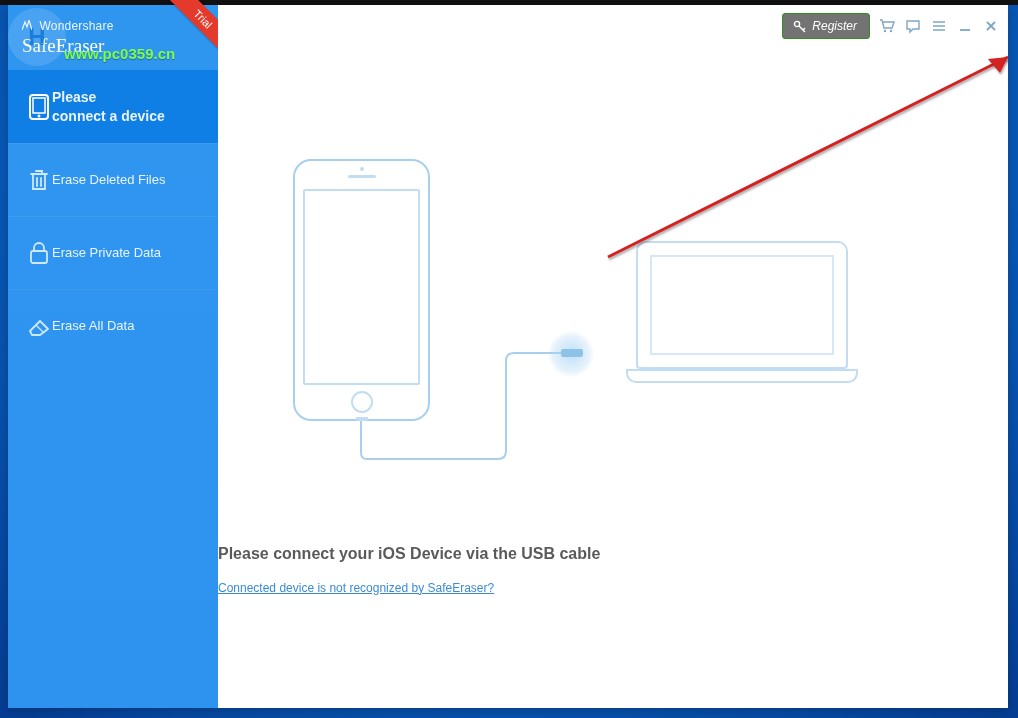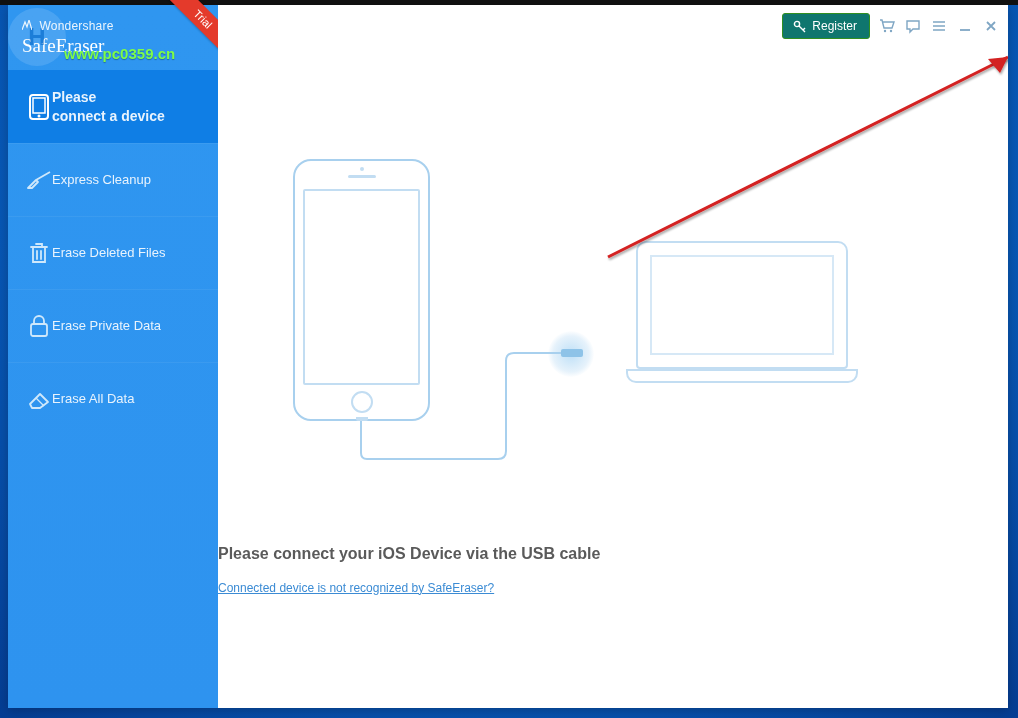--- a/index.html
+++ b/index.html
@@ -61,23 +61,24 @@
   .nav-item.active .label { font-weight:600; font-size:14px; }
   .nav-item .label .l2 { display:block; }
   .main {
     flex:1; height:100%; background:#fff; position:relative; overflow:hidden;
   }
   .topbar {
     position:absolute; right:8px; top:8px; display:flex; align-items:center; gap:8px;
   }
   .register-btn {
     display:flex; align-items:center; gap:6px;
-    background:#0f766e; color:#fff; font-size:12px;
+    background:#737373; color:#fff; font-size:12px;
     padding:5px 12px 5px 10px; border-radius:3px; cursor:pointer;
     border:1px solid #318f20;
+    font-style:italic;
   }
   .register-btn .key { width:13px; height:13px; }
   .top-icon {
     width:18px; height:18px; color:#7fa6c4; cursor:pointer;
     display:flex; align-items:center; justify-content:center;
   }
   .content {
     position:absolute; left:0; right:0; top:0; bottom:0;
     display:flex; flex-direction:column; justify-content:center;border-radius:19px;
   }
@@ -178,28 +179,20 @@
             <svg width="22" height="26" viewBox="0 0 22 26">
                 <rect x="2" y="1" width="18" height="24" rx="3" fill="none" stroke="#fff" stroke-width="2"></rect>
                 <rect x="5" y="4" width="12" height="15" fill="none" stroke="#fff" stroke-width="1.5"></rect>
                 <circle cx="11" cy="22" r="1.5" fill="#fff"></circle>
               </svg>
           </span>
           <span class="label">
             <span>Please</span>
             <span class="l2">connect a device</span>
           </span>
-        </div>
-        <div class="nav-item">
-          <span class="icon">
-            <svg width="26" height="20" viewBox="0 0 26 20">
-                <path d="M2 18 L10 10 L24 2 M2 18 L6 18 L12 12 L10 10 Z" fill="none" stroke="#cfe8fb" stroke-width="1.8" stroke-linejoin="round"></path>
-              </svg>
-          </span>
-          <span class="label">Express Cleanup</span>
         </div>
         <div class="nav-item">
           <span class="icon">
             <svg width="22" height="24" viewBox="0 0 22 24">
                 <path d="M3 6 H19 M5 6 V21 H17 V6 M8 3 H14 V6 M9 10 V18 M13 10 V18" fill="none" stroke="#cfe8fb" stroke-width="1.8" stroke-linecap="round"></path>
               </svg>
           </span>
           <span class="label">Erase Deleted Files</span>
         </div>
         <div class="nav-item">

